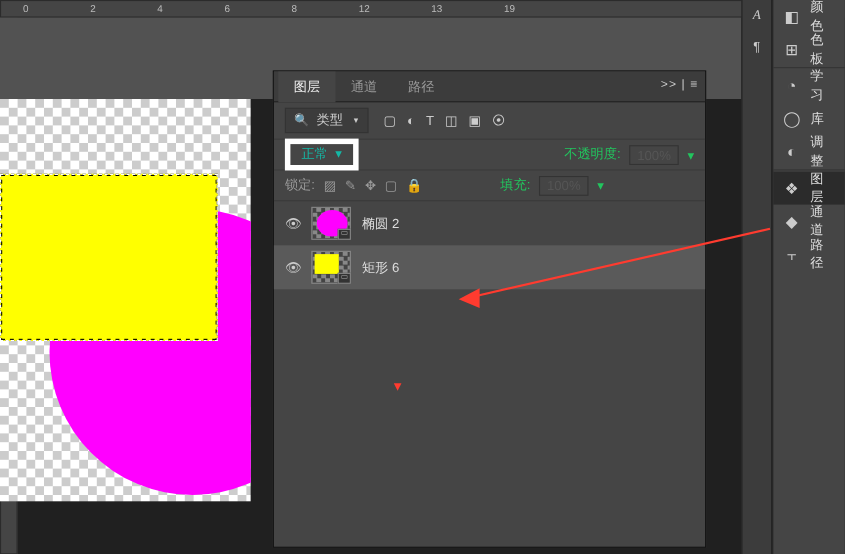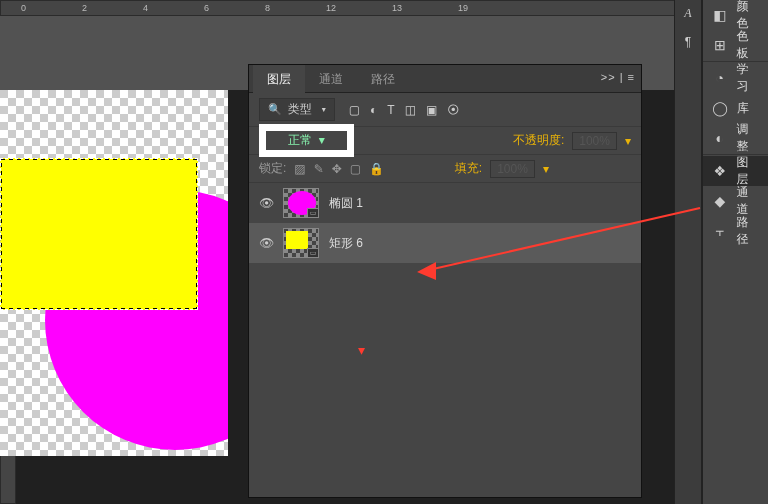--- a/index.html
+++ b/index.html
@@ -18,22 +18,22 @@
 .panel-tabs{height:28px;background:#3c3c3c;border-bottom:1px solid #222;display:flex;align-items:center;padding-left:4px}
 .panel-tab{padding:0 14px;height:28px;line-height:28px;color:#999}
 .panel-tab.active{background:#454545;color:#eee}
 .panel-more{position:absolute;top:6px;right:6px;color:#ccc;font-size:11px;letter-spacing:1px}
 .filter-row{height:34px;display:flex;align-items:center;padding:0 10px;border-bottom:1px solid #3a3a3a}
 .filter-select{display:flex;align-items:center;gap:6px;border:1px solid #333;padding:2px 8px;color:#ccc;background:#3c3c3c}
 .filter-select .mag{font-size:11px}
 .filter-select .dd{font-size:8px;margin-left:4px}
 .filter-icons{display:flex;gap:10px;margin-left:14px;color:#ccc;font-size:13px}
 .blend-row,.lock-row{height:28px;display:flex;align-items:center;padding:0 10px;color:#999;gap:8px;border-bottom:1px solid #3a3a3a}
-.dim-box{border:7px solid #ffffff;padding:1px 22px;color:#86efac;display:inline-block}
-.dim-label{color:#eab308}
+.dim-box{border:5px solid #ffffff;padding:1px 10px;color:#14b8a6;display:inline-block}
+.dim-label{color:#22c55e}
 .pct{border:1px solid #333;padding:1px 6px;color:#555}
 .lock-icons{display:flex;gap:8px;font-size:11px;color:#999;align-items:center}
 .layer{height:40px;display:flex;align-items:center;padding:0 10px;gap:10px;color:#ddd}
 .layer .eye{width:14px;text-align:center;color:#ccc}
 .layer .thumb{width:36px;height:30px;border:1px solid #888;position:relative;background:repeating-conic-gradient(#888 0deg 90deg,#444 90deg 180deg) 0 0/8px 8px}
 .layer .thumb .inner{position:absolute}
 .thumb-oval .inner{top:2px;left:4px;width:28px;height:24px;border-radius:50%;background:#f0f}
 .thumb-rect .inner{top:2px;left:2px;width:22px;height:18px;background:#ff0}
 .thumb .badge{position:absolute;right:-1px;bottom:-1px;width:12px;height:10px;background:#333;border:1px solid #888;font-size:7px;color:#aaa;text-align:center;line-height:8px}
 .layer.sel{background:#5a5a5a}
@@ -112,21 +112,21 @@
     <span class="pct">100%</span>
     <span class="dim-label">▾</span>
   </div>
 
   <div class="layer">
     <span class="eye">👁</span>
     <div class="thumb thumb-oval">
         <div class="inner"></div>
         <div class="badge">▭</div>
       </div>
-    <span>椭圆 1</span>
+    <span>椭圆 2</span>
   </div>
   <div class="layer sel">
     <span class="eye">👁</span>
     <div class="thumb thumb-rect">
         <div class="inner"></div>
         <div class="badge">▭</div>
       </div>
     <span>矩形 6</span>
   </div>
 </div>

